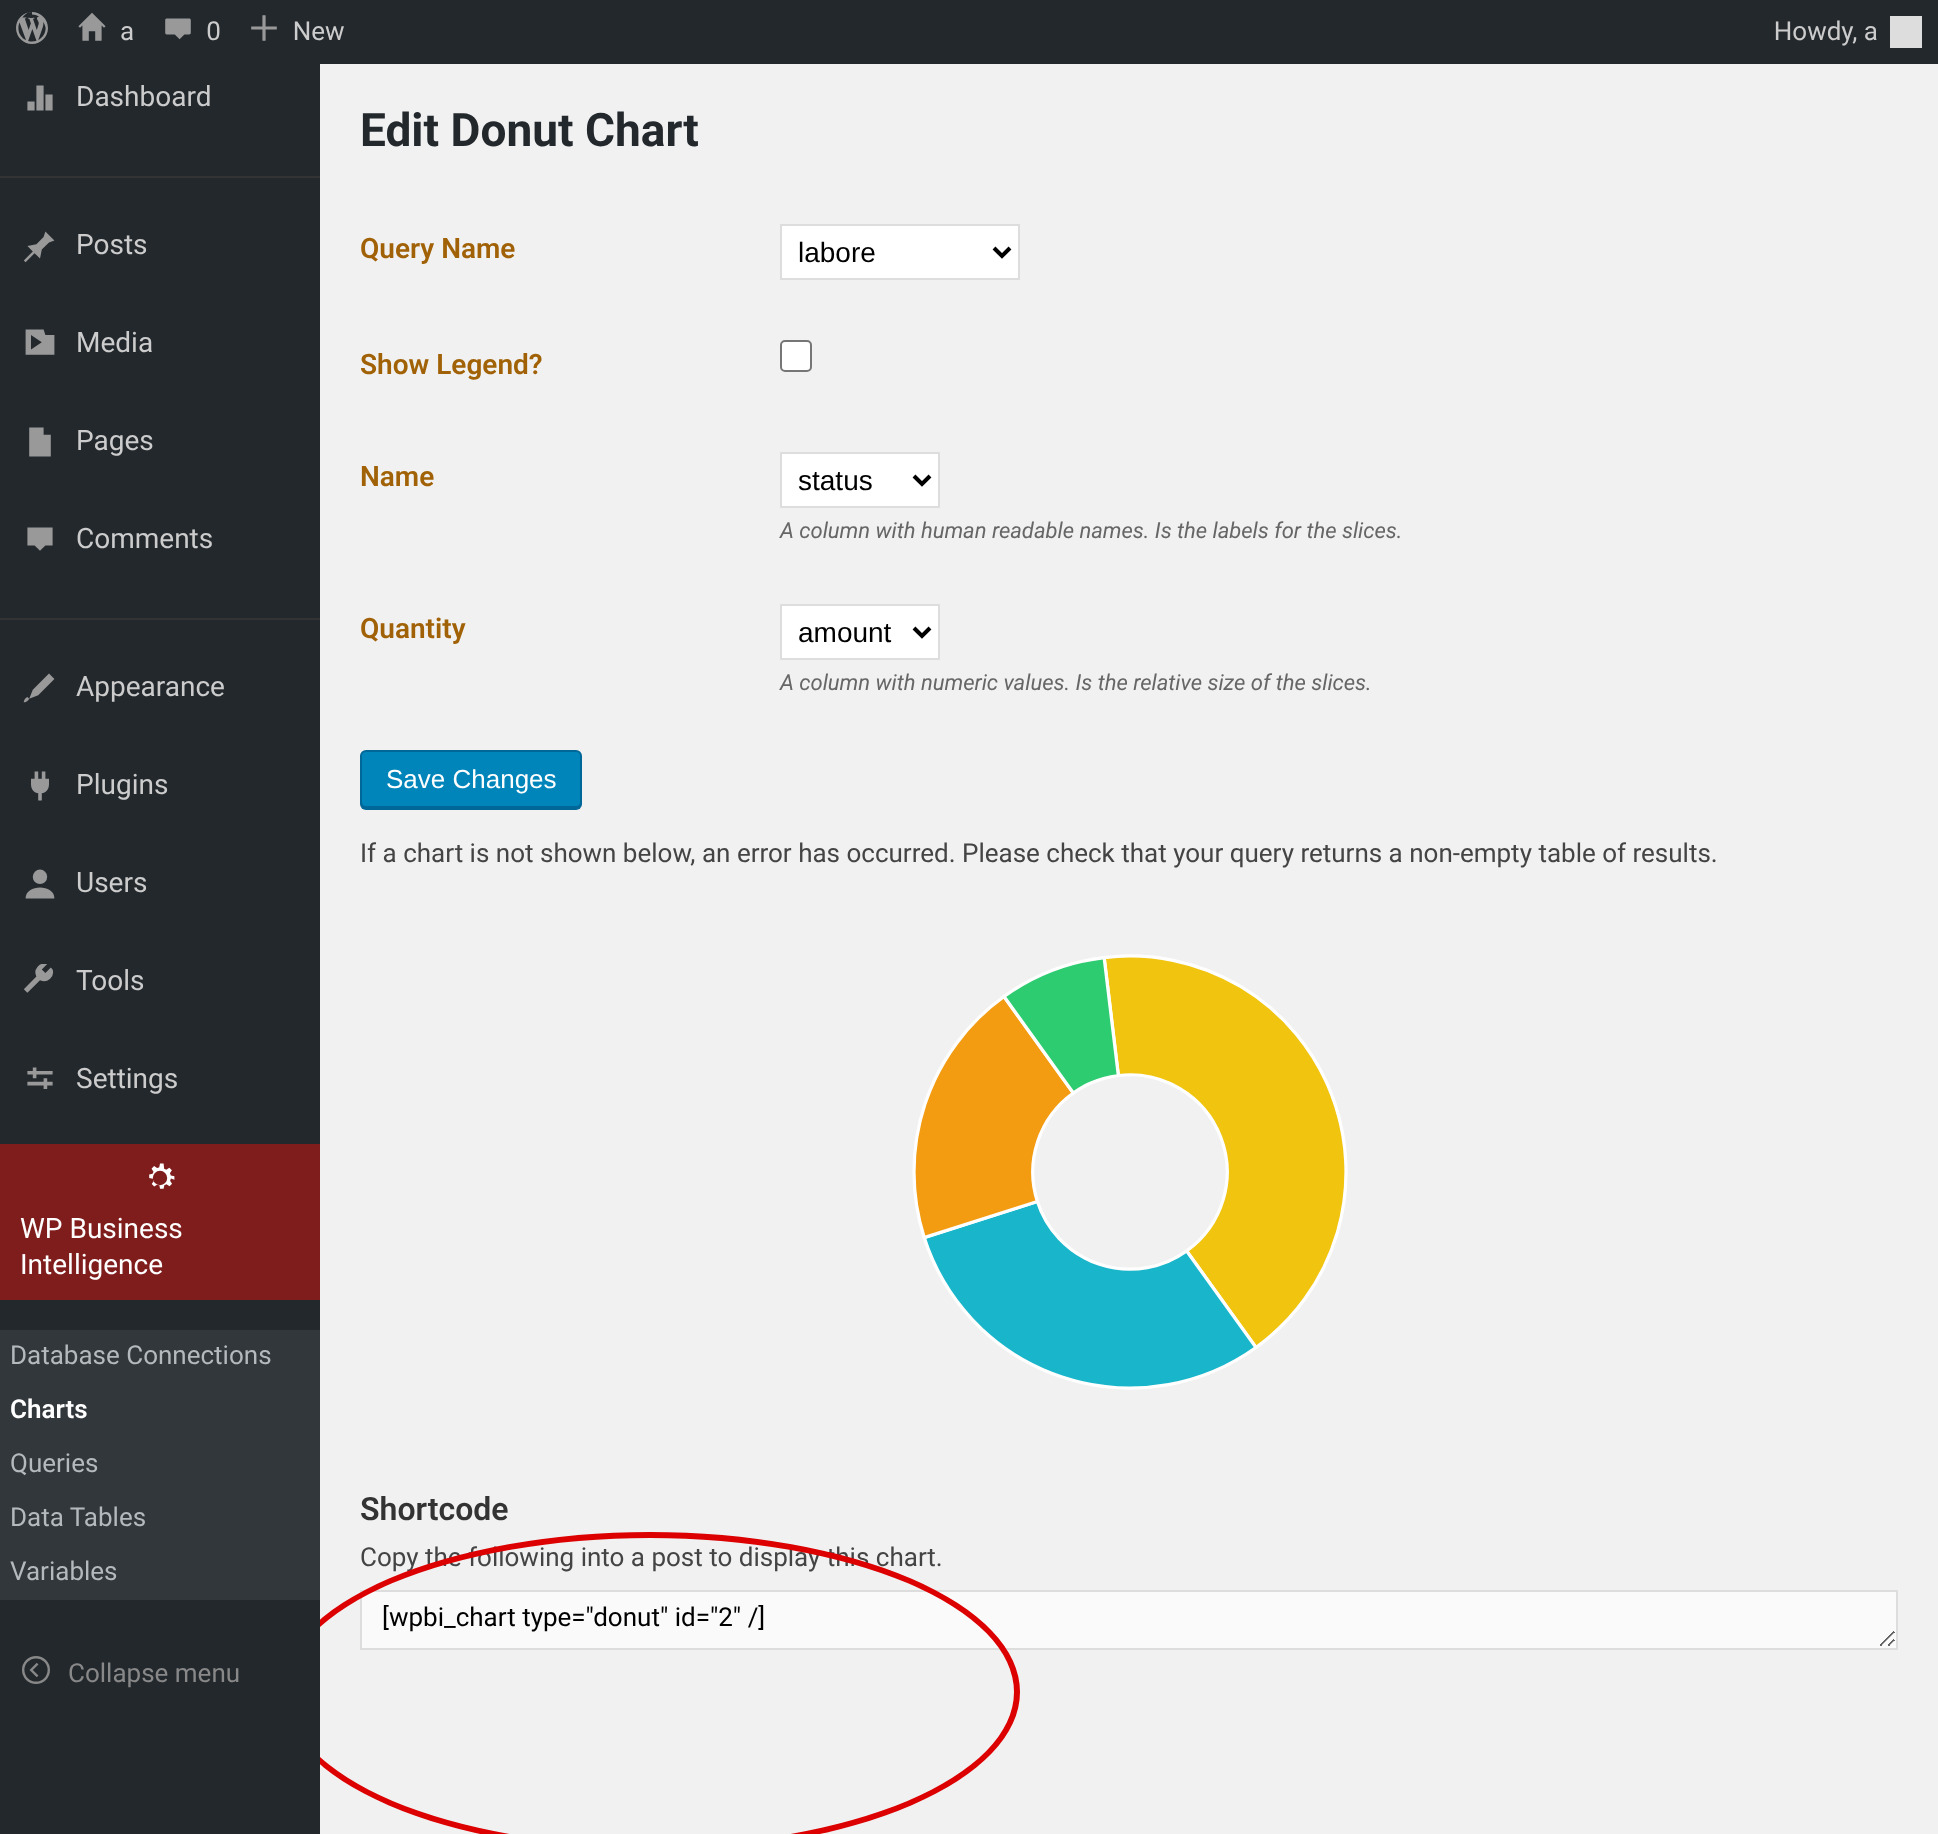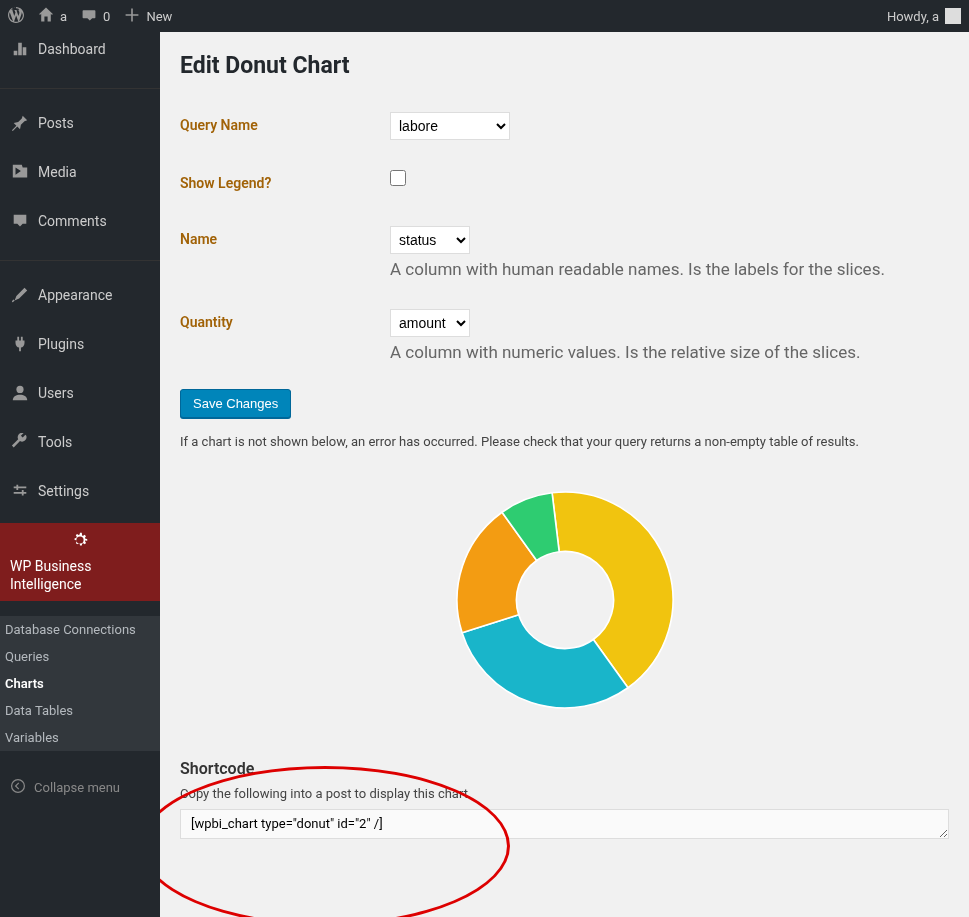--- a/index.html
+++ b/index.html
@@ -124,22 +124,23 @@
   font-size: 14px;
   border: 1px solid #ddd;
   background: #fff;
   min-width: 80px;
 }
 .form-table input[type=checkbox] {
   width: 16px; height: 16px;
   border: 1px solid #b4b9be;
 }
 .description {
+  font-style: italic;
   color: #666;
-  font-size: 17px;
+  font-size: 11px;
   margin-top: 5px;
 }
 .button-primary {
   background: #0085ba;
   border: 1px solid #006799;
   color: #fff;
   padding: 6px 12px;
   border-radius: 3px;
   font-size: 13px;
   cursor: pointer;
@@ -233,20 +234,28 @@
       <span class="mi-icon">
           <svg viewBox="0 0 20 20">
             <path d="M2 2h10l1 3h5v11H2zm3 11l6-4-6-4z"></path>
           </svg>
         </span>
       <span>Media</span>
     </div>
     <div class="menu-item">
       <span class="mi-icon">
           <svg viewBox="0 0 20 20">
+            <path d="M4 2h8l4 4v12H4zm8 0v4h4"></path>
+          </svg>
+        </span>
+      <span>Pages</span>
+    </div>
+    <div class="menu-item">
+      <span class="mi-icon">
+          <svg viewBox="0 0 20 20">
             <path d="M3 3h14v10h-4l-3 3-3-3H3z"></path>
           </svg>
         </span>
       <span>Comments</span>
     </div>
     <div class="menu-sep"></div>
     <div class="menu-item">
       <span class="mi-icon">
           <svg viewBox="0 0 20 20">
             <path d="M15 2l3 3-9 9-5 2 2-5zM4 16c-1 2-3 2-3 2s0-2 2-3z"></path>
@@ -290,22 +299,22 @@
     <div class="menu-item current">
       <span class="mi-icon">
           <svg viewBox="0 0 20 20">
             <path d="M10 6a4 4 0 1 1 0 8 4 4 0 0 1 0-8zm8 5v-2l-2-.4a6 6 0 0 0-.5-1.2l1.1-1.7-1.4-1.4-1.7 1.1a6 6 0 0 0-1.2-.5L12 2h-2l-.4 2a6 6 0 0 0-1.2.5L6.7 3.4 5.3 4.8l1.1 1.7a6 6 0 0 0-.5 1.2L4 8v2l2 .4c.1.4.3.8.5 1.2l-1.1 1.7 1.4 1.4 1.7-1.1c.4.2.8.4 1.2.5L10 16h2l.4-2c.4-.1.8-.3 1.2-.5l1.7 1.1 1.4-1.4-1.1-1.7c.2-.4.4-.8.5-1.2z"></path>
           </svg>
         </span>
       <span style="line-height:1.3">WP Business Intelligence</span>
     </div>
     <div class="submenu">
       <div class="submenu-item">Database Connections</div>
+      <div class="submenu-item current">Charts</div>
       <div class="submenu-item">Queries</div>
-      <div class="submenu-item current">Charts</div>
       <div class="submenu-item">Data Tables</div>
       <div class="submenu-item">Variables</div>
     </div>
     <div class="collapse-item">
       <span class="mi-icon"><svg viewBox="0 0 20 20">
             <circle cx="10" cy="10" r="8" fill="none" stroke="#888" stroke-width="1.5"></circle>
             <path d="M11 6l-4 4 4 4" fill="none" stroke="#888" stroke-width="1.5"></path>
           </svg></span>
       <span>Collapse menu</span>
     </div>

